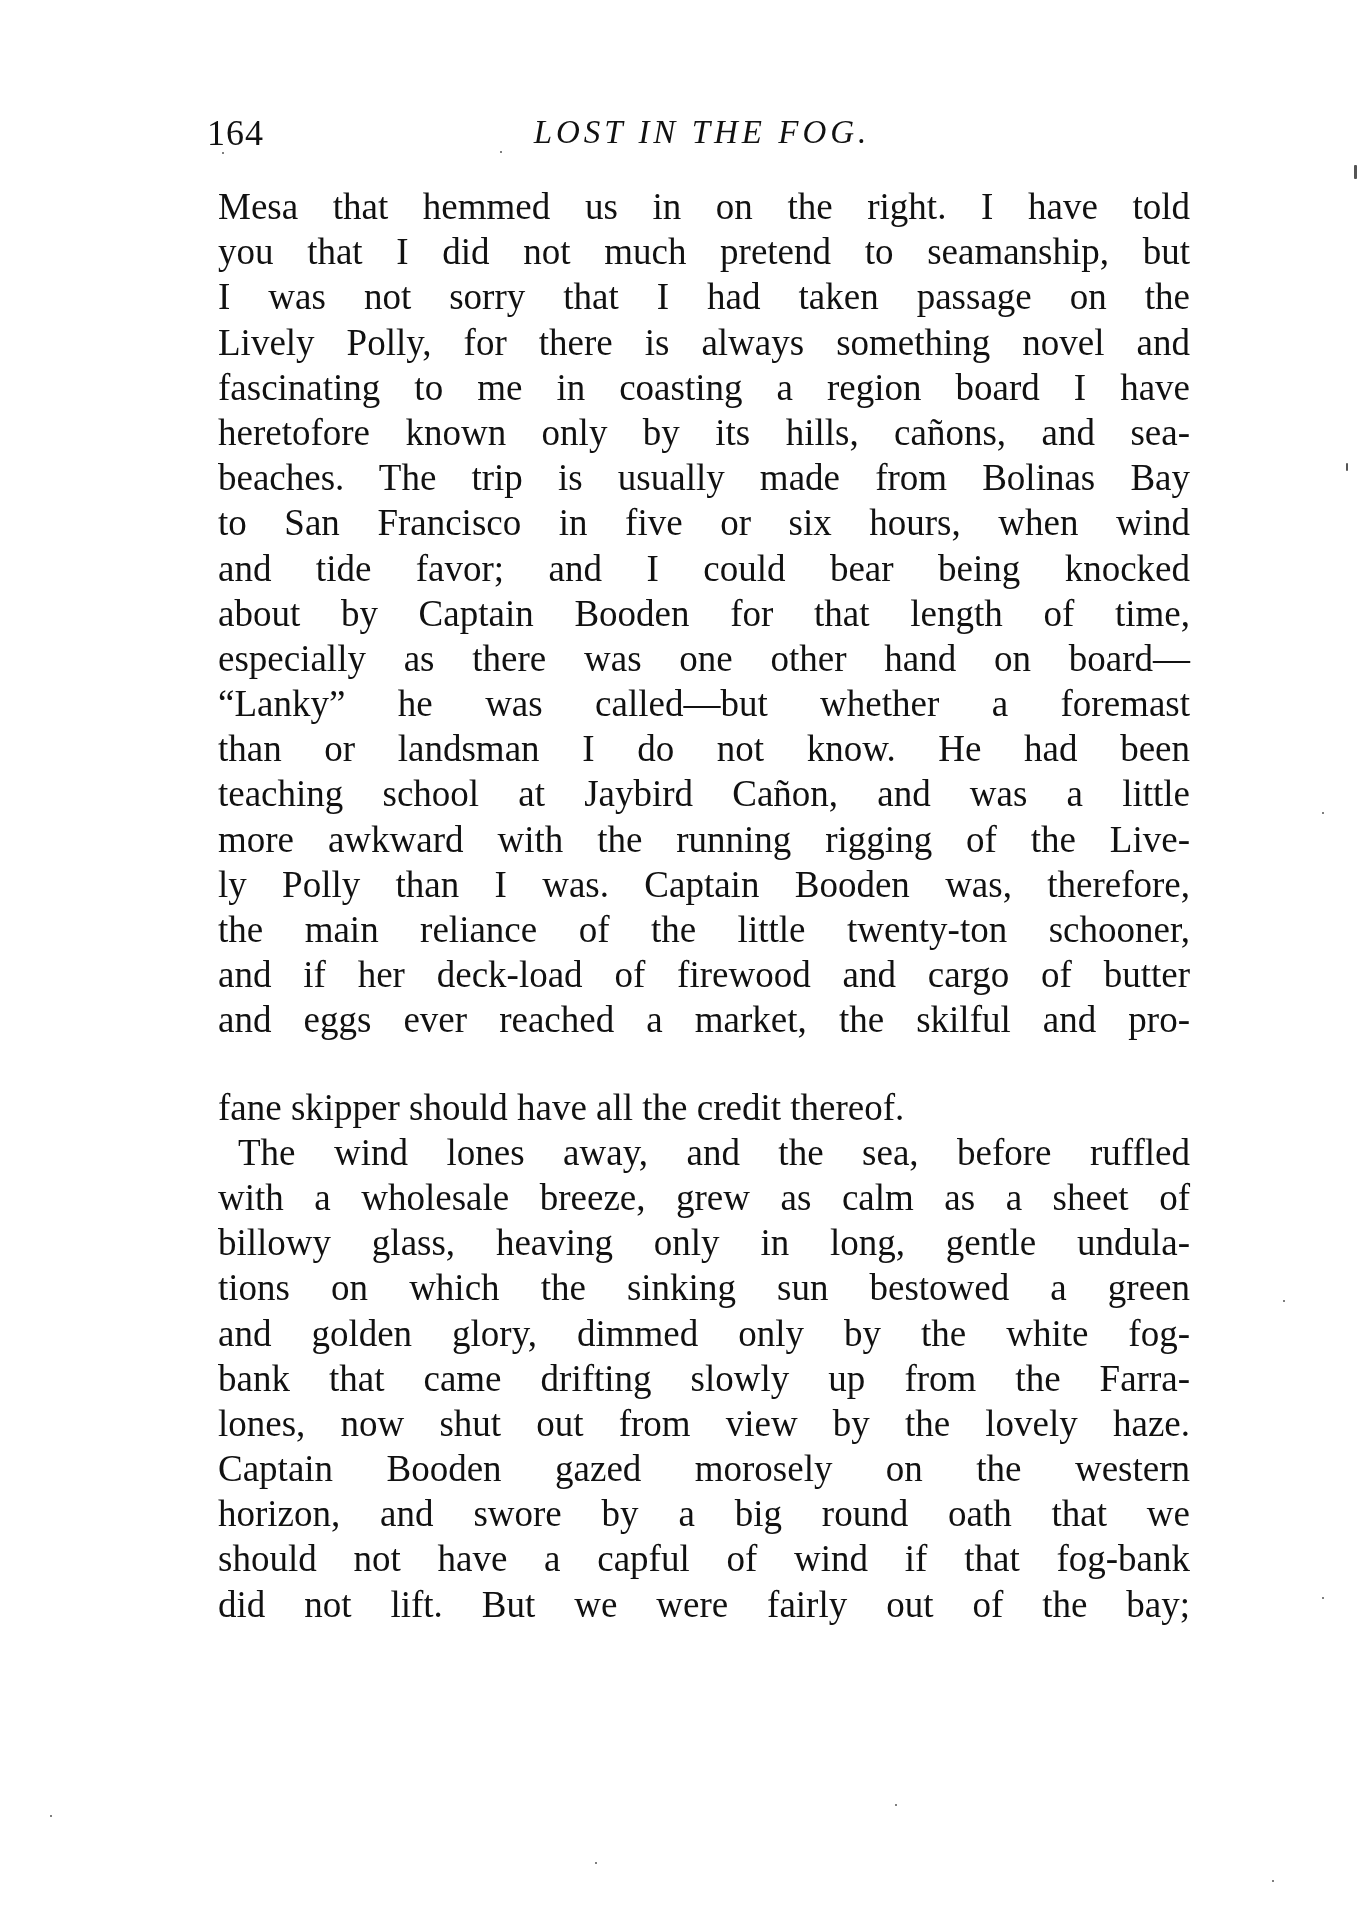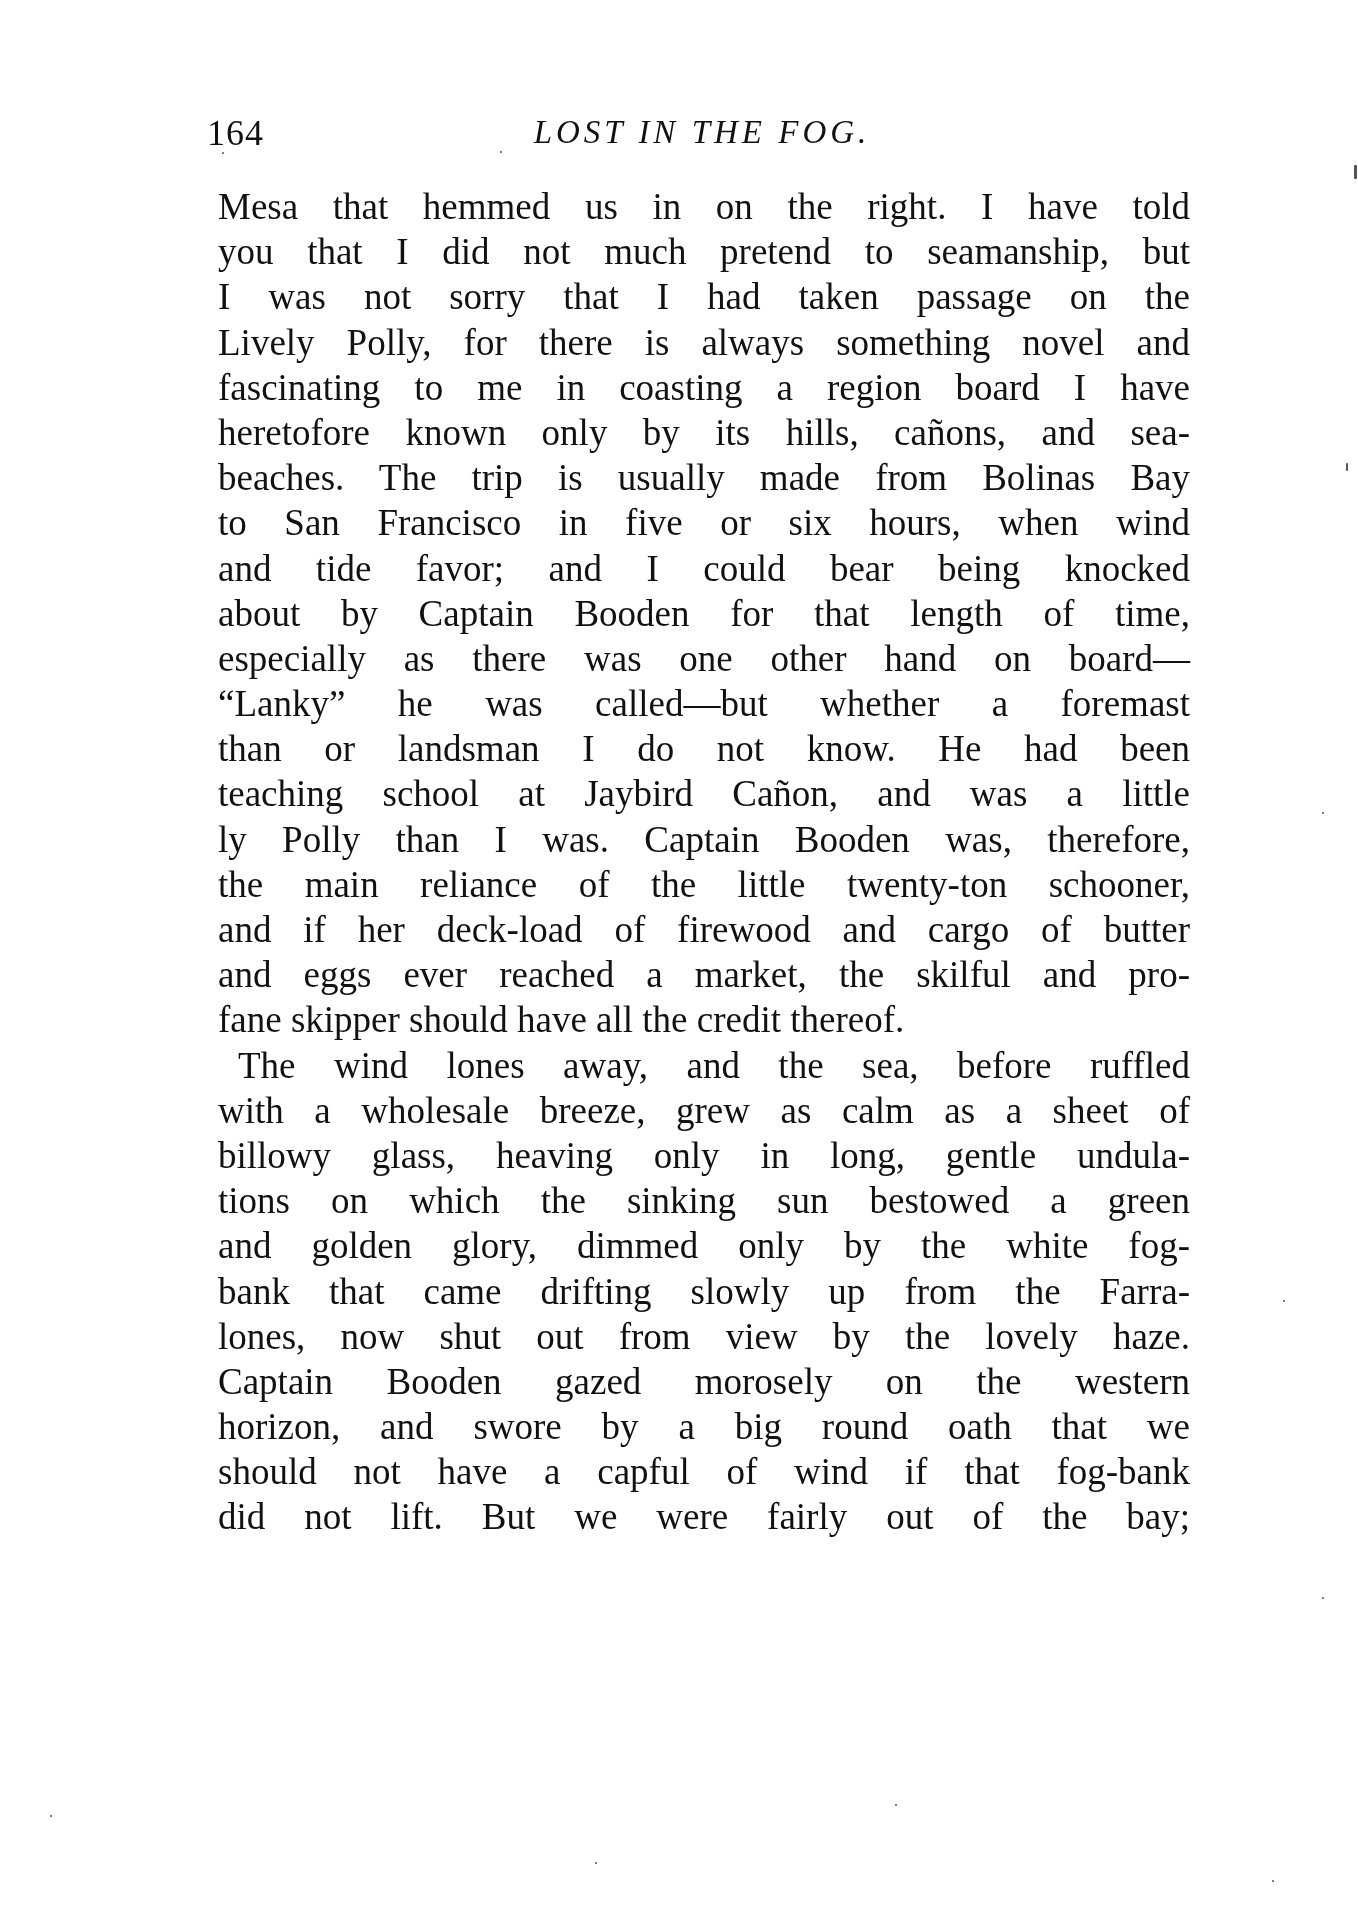--- a/index.html
+++ b/index.html
@@ -61,20 +61,21 @@
       display: block;
       height: 45.2px;
       line-height: 45.2px;
       font-size: 37px;
       white-space: nowrap;
       text-align: justify;
       text-align-last: justify;
     }
     .line.last {
       text-align-last: left;
+      margin-top: 42px;
     }
     .line.indent {
       padding-left: 20px;
     }
     .speck {
       position: absolute;
       background: #555;
       border-radius: 50%;
     }
   </style>
@@ -98,20 +99,21 @@
       <span class="line">fascinating to me in coasting a region board I have</span>
       <span class="line">heretofore known only by its hills, cañons, and sea-</span>
       <span class="line">beaches.  The trip is usually made from Bolinas Bay</span>
       <span class="line">to San Francisco in five or six hours, when wind</span>
       <span class="line">and tide favor; and I could bear being knocked</span>
       <span class="line">about by Captain Booden for that length of time,</span>
       <span class="line">especially as there was one other hand on board—</span>
       <span class="line">“Lanky” he was called—but whether a foremast</span>
       <span class="line">than or landsman I do not know.  He had been</span>
       <span class="line">teaching school at Jaybird Cañon, and was a little</span>
+      <span class="line">more awkward with the running rigging of the Live-</span>
       <span class="line">ly Polly than I was.  Captain Booden was, therefore,</span>
       <span class="line">the main reliance of the little twenty-ton schooner,</span>
       <span class="line">and if her deck-load of firewood and cargo of butter</span>
       <span class="line">and eggs ever reached a market, the skilful and pro-</span>
       <span class="line last">fane skipper should have all the credit thereof.</span>
     </div>
 
     <div>
       <span class="line indent">The wind lones away, and the sea, before ruffled</span>
       <span class="line">with a wholesale breeze, grew as calm as a sheet of</span>

